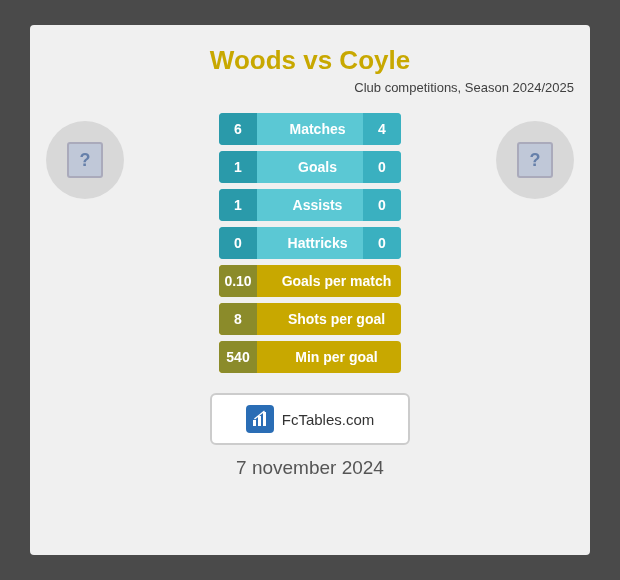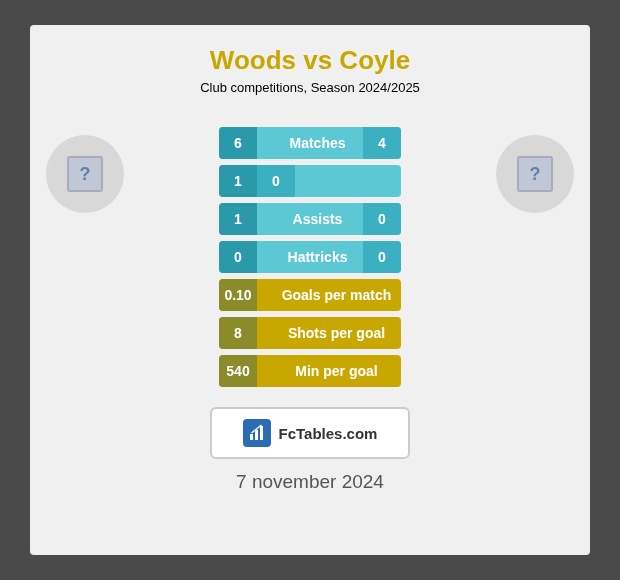--- a/index.html
+++ b/index.html
@@ -25,24 +25,24 @@
 
     .title {
       text-align: center;
       font-size: 26px;
       font-weight: bold;
       color: #c8a800;
       margin-bottom: 4px;
     }
 
     .subtitle {
-      text-align: center;
+      text-align: right;
       font-size: 13px;
-      color: #000000;
-      margin-bottom: 32px;
+      color: #404040;
+      margin-bottom: 18px;
     }
 
     .question-box {
       width: 36px;
       height: 36px;
       background: #c0c8d8;
       border: 2px solid #aab;
       display: flex;
       align-items: center;
       justify-content: center;
@@ -139,21 +139,21 @@
       display: flex;
       align-items: center;
       justify-content: center;
       color: white;
       font-size: 14px;
       font-weight: bold;
     }
 
     .brand-text {
       font-size: 15px;
-      font-weight: bold;
+      font-weight: normal;
       color: #333;
     }
 
     .date-text {
       text-align: center;
       font-size: 19px;
       color: #555;
       margin-top: 4px;
     }
 
@@ -190,20 +190,21 @@
     </div>
 
     <div class="rows-container" style="flex:1;">
     <div class="stat-row blue-bg">
           <div class="left-val">6</div>
           <div class="stat-label">Matches</div>
           <div class="right-val">4</div>
         </div>
         <div class="stat-row blue-bg">
           <div class="left-val">1</div>
+          <div class="stat-label">Goals</div>
           <div class="right-val">0</div>
         </div>
         <div class="stat-row blue-bg">
           <div class="left-val">1</div>
           <div class="stat-label">Assists</div>
           <div class="right-val">0</div>
         </div>
         <div class="stat-row blue-bg">
           <div class="left-val">0</div>
           <div class="stat-label">Hattricks</div>

